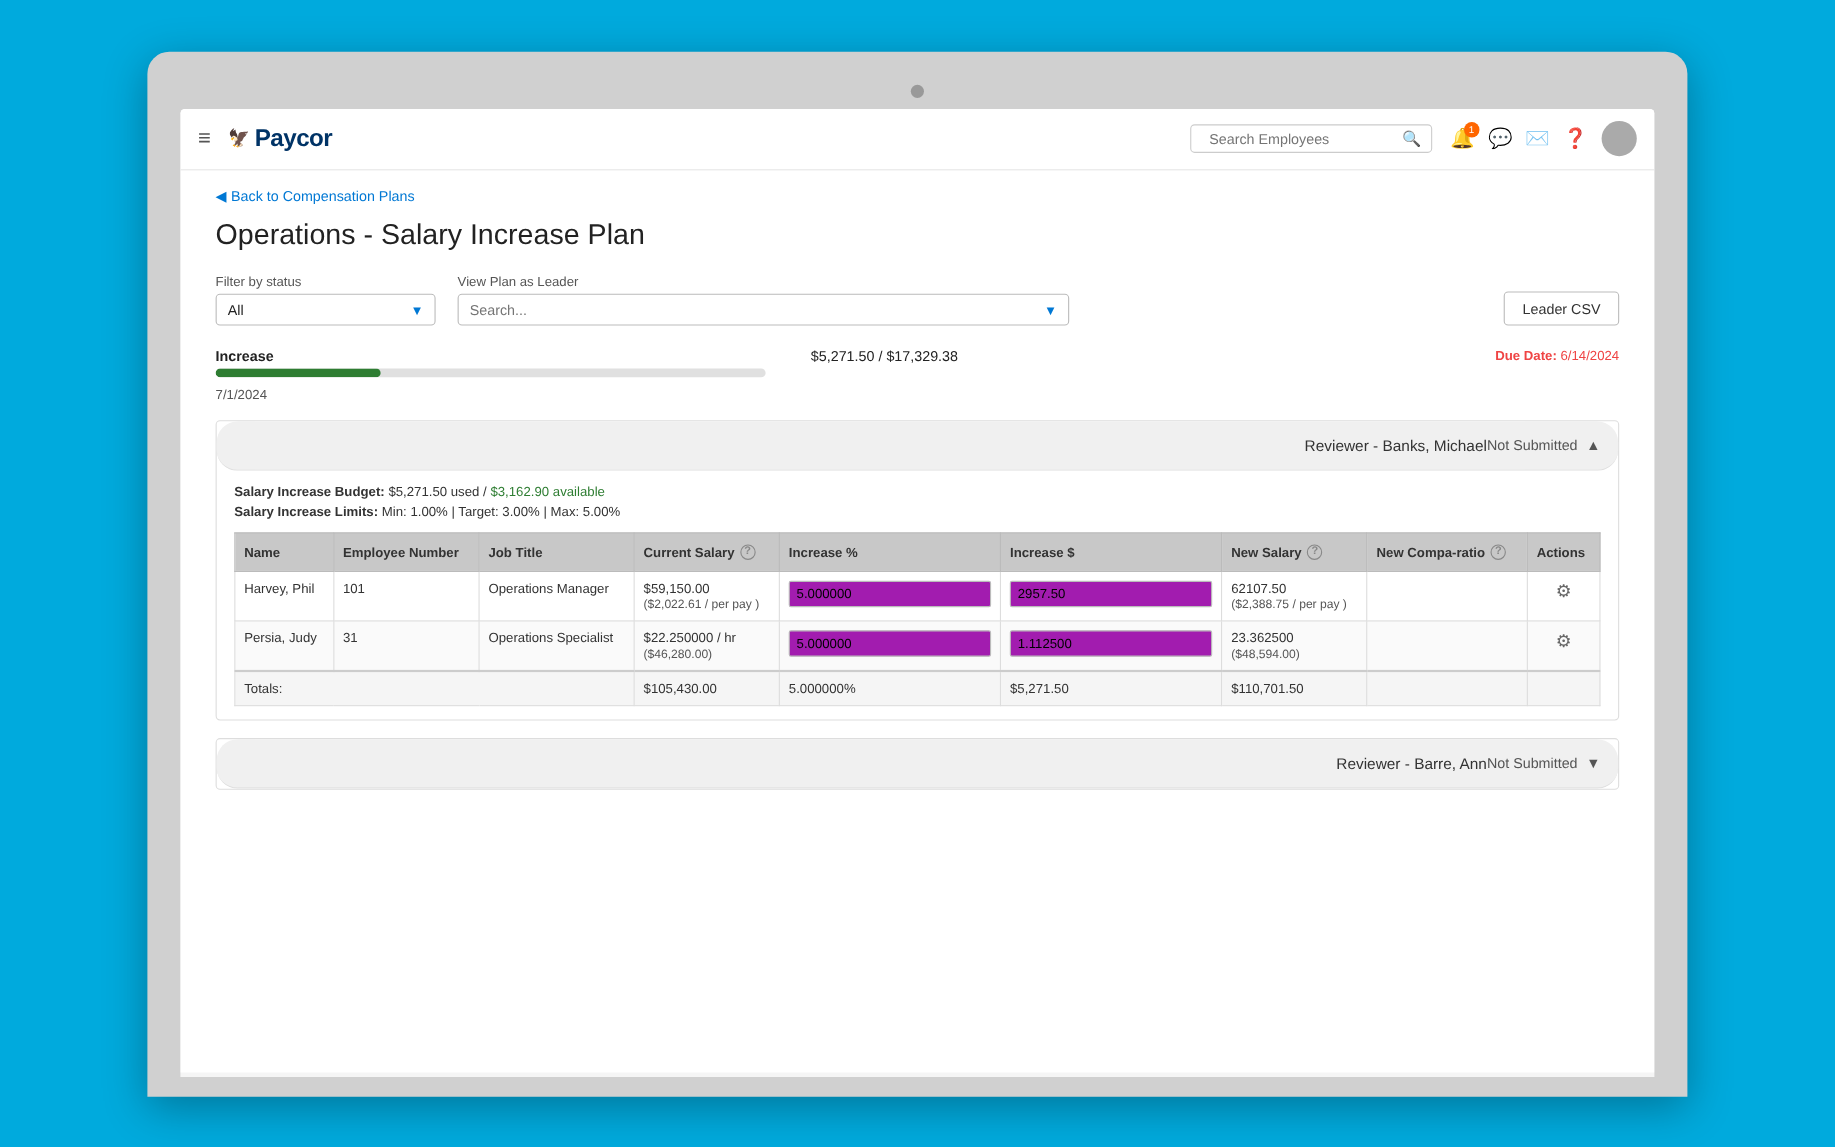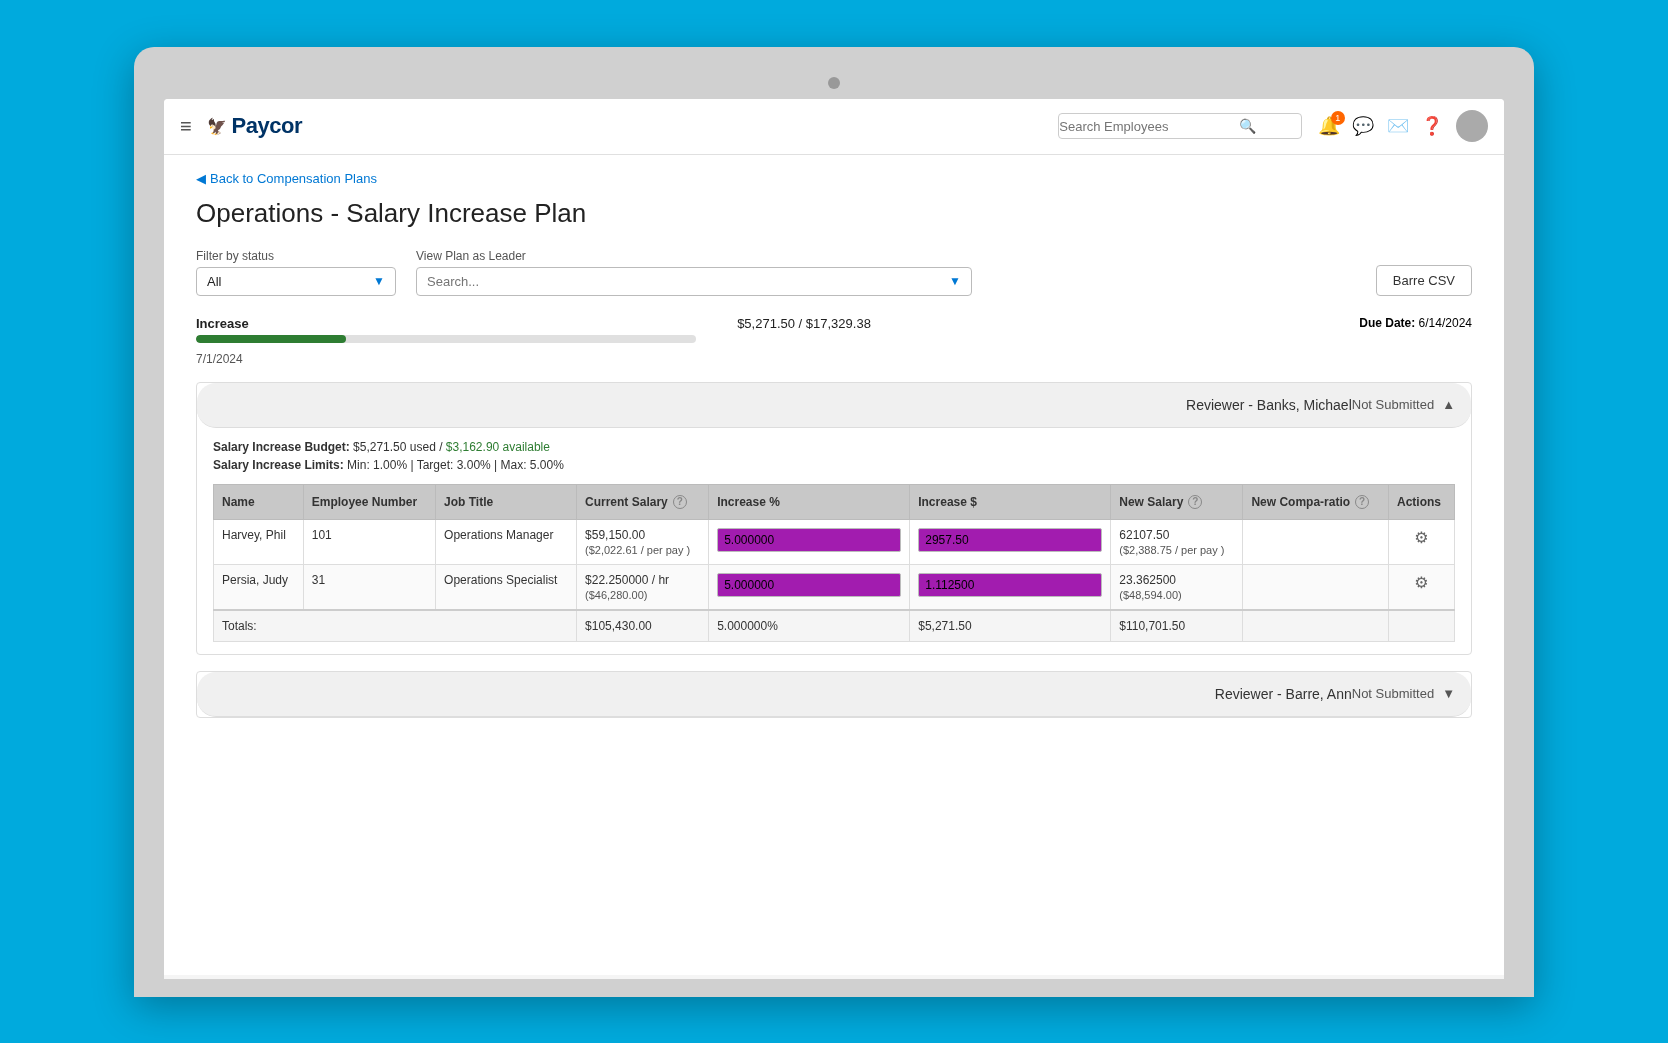--- a/index.html
+++ b/index.html
@@ -62,23 +62,23 @@
     .logo-bird {
       color: #ff6600;
       font-size: 16px;
     }
     .header-spacer { flex: 1; }
     .search-box {
       display: flex;
       align-items: center;
       border: 1px solid #ccc;
       border-radius: 4px;
-      padding: 4px 0;
+      padding: 4px 16px;
       background: white;
-      width: 244px;
+      width: 220px;
     }
     .search-box input {
       border: none;
       outline: none;
       font-size: 13px;
       color: #888;
       width: 180px;
       background: transparent;
     }
     .search-icon-btn {
@@ -150,21 +150,21 @@
       display: flex;
       flex-direction: column;
       gap: 4px;
     }
     .filter-label {
       font-size: 12px;
       color: #555;
     }
     .filter-select {
       display: flex;
-      align-items: flex-start;
+      align-items: flex-end;
       border: 1px solid #bbb;
       border-radius: 4px;
       padding: 6px 10px;
       background: white;
       cursor: pointer;
       width: 200px;
       justify-content: space-between;
     }
     .filter-select-wide {
       width: 556px;
@@ -212,21 +212,21 @@
       height: 100%;
       background: #2e7d32;
       border-radius: 4px;
     }
     .progress-date {
       font-size: 12px;
       color: #555;
     }
     .due-date {
       font-size: 12px;
-      color: #000000;
+      color: #ef4444;
     }
     
     .reviewer-section {
       border: 1px solid #ddd;
       border-radius: 4px;
       margin-bottom: 16px;
     }
     .reviewer-header {
       background: #f0f0f0;
       padding: 14px 16px;
@@ -381,21 +381,21 @@
           </div>
         </div>
         <div class="filter-group">
           <span class="filter-label">View Plan as Leader</span>
           <div class="filter-select filter-select-wide">
             <input type="text" style="border: none; outline: none; font-size: 13px; color: rgb(136, 136, 136); width: 430px; background: transparent;" placeholder="Search...">
             <span class="select-arrow">▼</span>
           </div>
         </div>
         <div class="filter-spacer"></div>
-        <button class="export-btn">Barre CSV</button>
+        <button class="export-btn">Leader CSV</button>
       </div>
 
       <div class="progress-section">
         <div class="progress-header">
           <span class="progress-label">Increase</span>
           <span style="flex:1"></span>
           <span class="progress-values">
             <span>$5,271.50</span> / <span>$17,329.38</span>
           </span>
           <span style="flex:1"></span>

